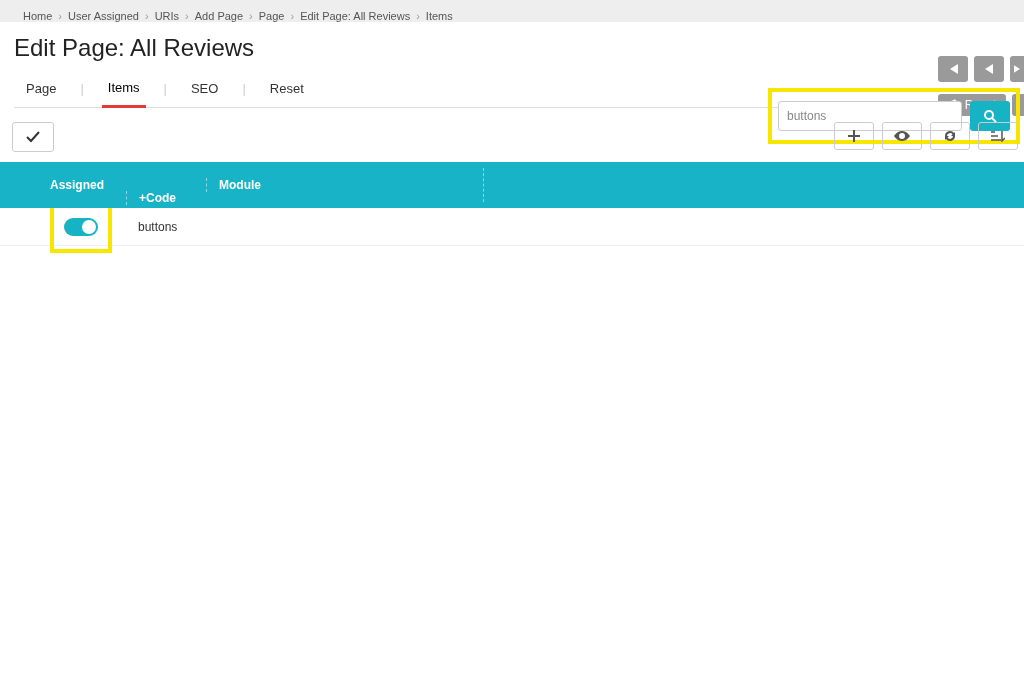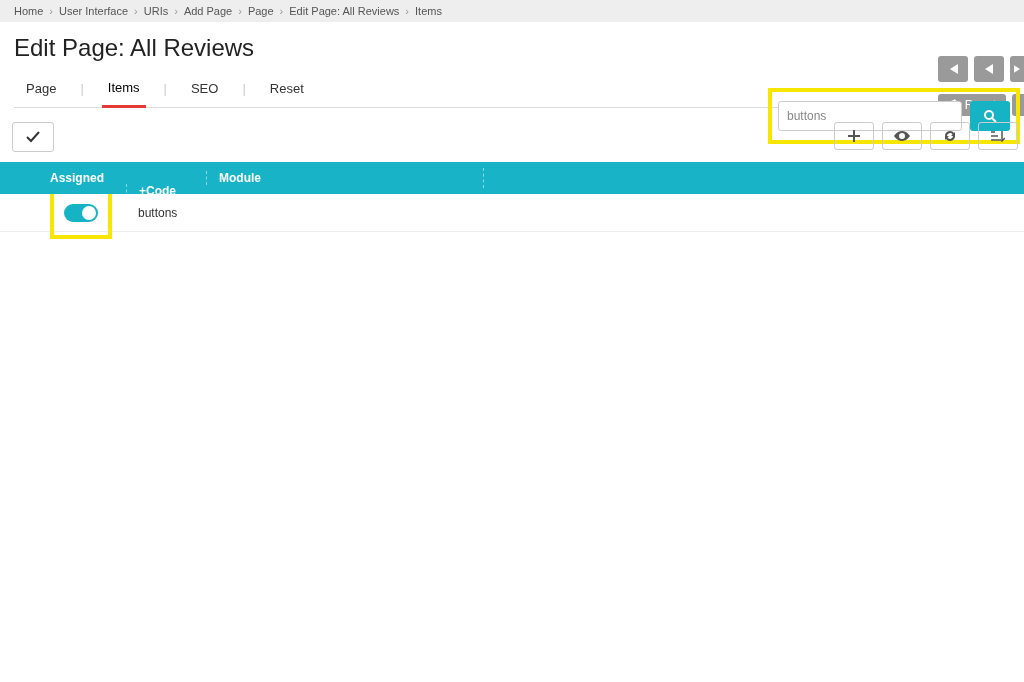--- a/index.html
+++ b/index.html
@@ -1,19 +1,19 @@
 <!DOCTYPE html>
 <html><head>
 <meta charset="utf-8">
 <style>
 * { box-sizing: border-box; margin: 0; padding: 0; font-family: Arial, Helvetica, sans-serif; }
 body { background: #fff; width: 1024px; height: 682px; overflow: hidden; position: relative; color:#333; }
 
 
-.breadcrumb { height: 22px; background: #eeeeee; display:flex; align-items:center; padding: 0 14px; font-size: 11px; color:#555; }
+.breadcrumb { height: 22px; background: #eeeeee; display:flex; align-items:flex-end; padding: 0 23px; font-size: 11px; color:#555; }
 .breadcrumb span.sep { margin: 0 6px; color:#999; }
 .breadcrumb a { color:#555; text-decoration:none; }
 
 
 .header { padding: 12px 14px 0 14px; position: relative; }
 .title { font-size: 24px; font-weight: 400; color:#222; }
 
 
 .nav-buttons { position: absolute; top: 34px; right: 0; display:flex; gap:6px; padding-right:0;}
 .nav-btn { width: 30px; height: 26px; background:#9a9a9a; border-radius:3px; display:flex; align-items:center; justify-content:center; color:#fff; font-size:11px; cursor:pointer; }
@@ -33,21 +33,21 @@
 .search-input { flex:1; height:30px; border:1px solid #ccc; border-radius:3px; padding:0 8px; font-size:12px; color:#888;}
 .search-btn { width:40px; height:30px; background:#16b3c4; border-radius:3px; display:flex; align-items:center; justify-content:center; cursor:pointer;}
 
 
 .toolbar { height:54px; position:relative; border-bottom:1px solid #fff;}
 .check-btn { position:absolute; left:12px; top:14px; width:42px; height:30px; border:1px solid #ccc; border-radius:3px; display:flex; align-items:center; justify-content:center; cursor:pointer; font-size:14px; color:#333;}
 .tool-right { position:absolute; right:6px; top:14px; display:flex; gap:8px;}
 .tool-btn { width:40px; height:28px; border:1px solid #ccc; border-radius:3px; display:flex; align-items:center; justify-content:center; cursor:pointer; color:#555; font-size:14px;}
 
 
-.thead { height:32px; background:#18b3c6; color:#fff; display:flex; align-items:center; font-size:12px; font-weight:bold; position:relative;}
+.thead { height:46px; background:#18b3c6; color:#fff; display:flex; align-items:center; font-size:12px; font-weight:bold; position:relative;}
 .th { padding:0 12px; }
 .th.assigned { width:126px; text-align:right; padding-right:22px;}
 .th.code { width:80px; border-left:1px dashed rgba(255,255,255,0.5);margin-top:25px; }
 .th.module { flex:1; border-left:1px dashed rgba(255,255,255,0.5); position:relative;}
 .dash-right { position:absolute; right:540px; top:6px; bottom:6px; border-left:1px dashed rgba(255,255,255,0.5);}
 
 
 .trow { height:38px; border-bottom:1px solid #eee; display:flex; align-items:center; font-size:12px; color:#333;}
 .td.assigned { width:126px; display:flex; justify-content:center; align-items:center;}
 .td.code { width:80px; padding-left:12px;}
@@ -59,21 +59,21 @@
 .toggle .knob { width:14px; height:14px; background:#fff; border-radius:50%; position:absolute; right:2px; top:2px;}
 
 svg { display:block; }
 </style>
 </head>
 <body>
 
 <div class="breadcrumb">
   <a>Home</a>
     <span class="sep">›</span>
-  <a>User Interface</a>
+  <a>User Assigned</a>
     <span class="sep">›</span>
   <a>URIs</a>
     <span class="sep">›</span>
   <a>Add Page</a>
     <span class="sep">›</span>
   <a>Page</a>
     <span class="sep">›</span>
   <a>Edit Page: All Reviews</a>
     <span class="sep">›</span>
   <a>Items</a>

